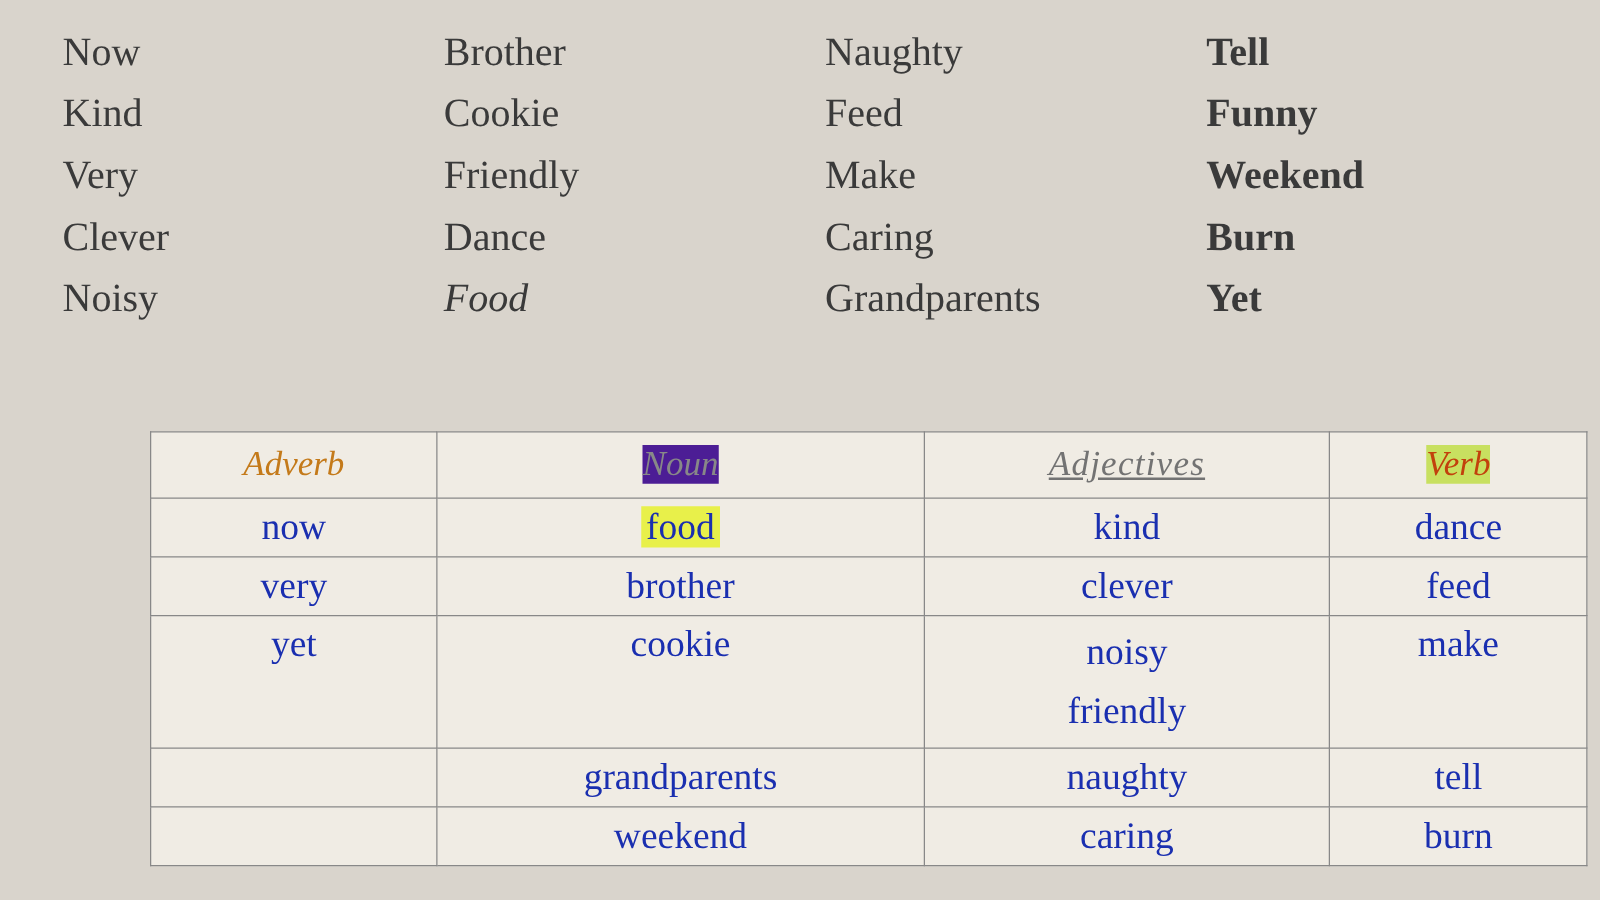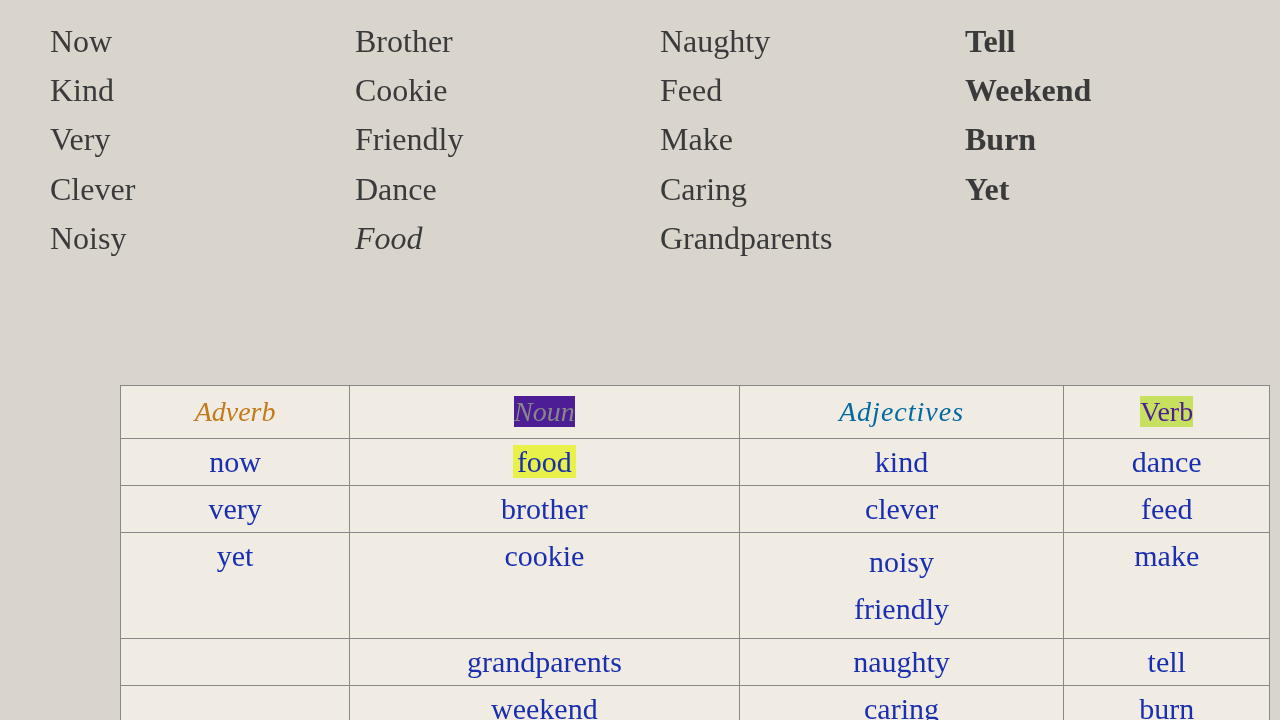--- a/index.html
+++ b/index.html
@@ -42,21 +42,20 @@
       font-weight: bold;
     }
 
     
     .table-section {
       position: absolute;
       top: 345px;
       left: 120px;
       right: 10px;
       bottom: 0;
-      margin-top: 40px;
     }
 
     table {
       border-collapse: collapse;
       width: 100%;
       background: #f0ece4;
     }
 
     th, td {
       border: 1.5px solid #888;
@@ -78,26 +77,28 @@
     }
 
     .header-noun {
       font-style: italic;
       color: #888;
       background-color: #4c1d95;
     }
 
     .header-adjectives {
       font-style: italic;
-      color: #0369a1;
+      color: #737373;
       letter-spacing: 1px;
+      text-decoration: underline;
     }
 
     .header-verb {
-      color: #4c1d95;
+      font-style: italic;
+      color: #c2410c;
       background-color: #c8e060;
       text-align: center;
     }
 
     td {
       font-size: 30px;
       color: #1a2fb0;
     }
 
     .multi-cell {
@@ -129,20 +130,21 @@
   </div>
   <div class="top-column">
     <span class="top-word">Naughty</span>
     <span class="top-word">Feed</span>
     <span class="top-word">Make</span>
     <span class="top-word">Caring</span>
     <span class="top-word">Grandparents</span>
   </div>
   <div class="top-column">
     <span class="top-word bold">Tell</span>
+    <span class="top-word bold">Funny</span>
     <span class="top-word bold">Weekend</span>
     <span class="top-word bold">Burn</span>
     <span class="top-word bold">Yet</span>
   </div>
 </div>
 
 <div class="table-section">
   <table>
     <thead>
       <tr>

